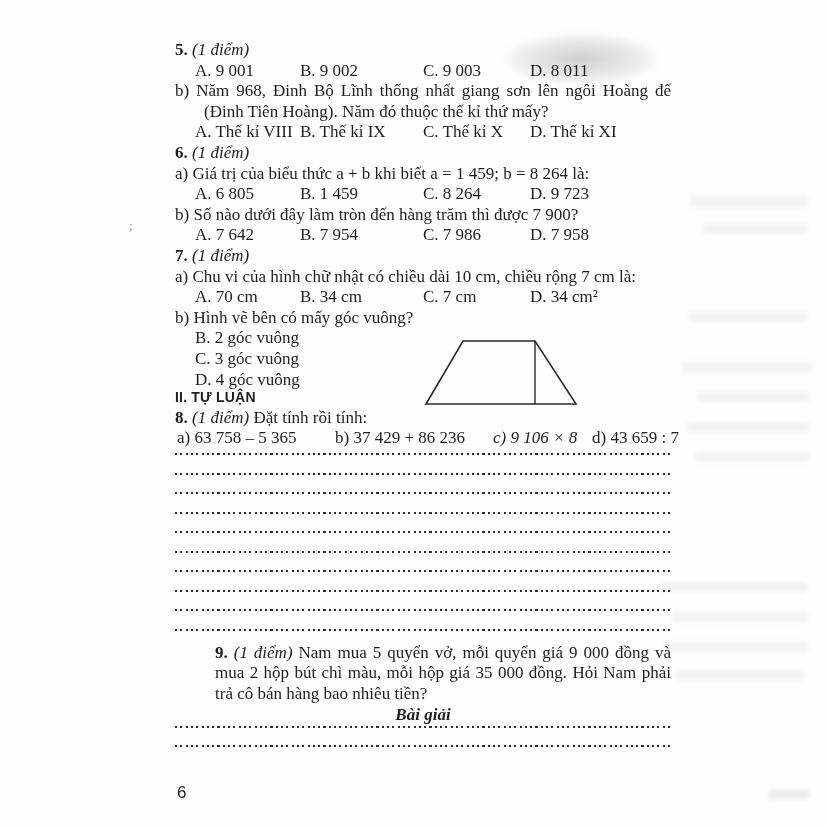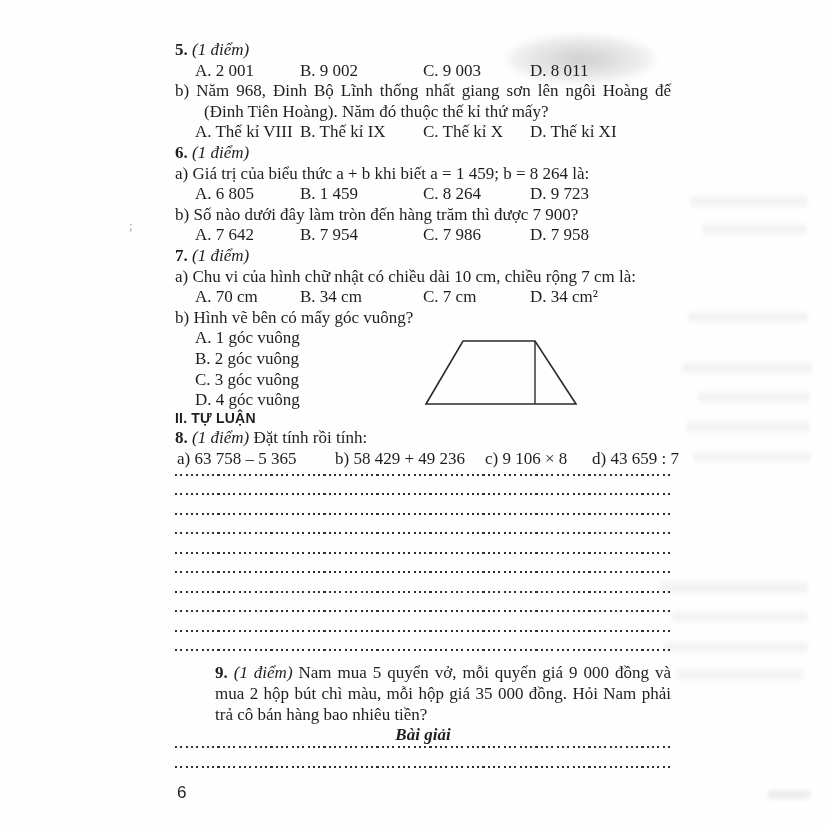--- a/index.html
+++ b/index.html
@@ -23,21 +23,21 @@
   .optrow{position:relative;height:20.6px;}
   .optrow .opt{position:absolute;top:0;white-space:nowrap;}
   .opt.colA{left:20px;} .opt.colB{left:125px;} .opt.colC{left:248px;} .opt.colD{left:355px;}
   .stackopt{padding-left:20px;white-space:nowrap;}
   .section-head{
     font-family:"Liberation Sans","DejaVu Sans",sans-serif;
     font-weight:bold;font-size:14px;margin-top:-3px;letter-spacing:.2px;
   }
   .q8row{position:relative;height:20.6px;}
   .q8row .ex{position:absolute;top:0;white-space:nowrap;}
-  .ex.col1{left:2px;} .ex.col2{left:160px;} .ex.col3{left:310px;} .ex.col4{left:417px;}
+  .ex.col1{left:2px;} .ex.col2{left:160px;} .ex.col3{left:318px;font-style:italic;} .ex.col4{left:417px;}
   .dots{margin-top:-12px;}
   .dots2{margin-top:-16px;}
   .dotline{
     height:19.5px;
     background-image:repeating-linear-gradient(to right,#2e2e2e 0 2.1px,transparent 2.1px 5.3px);
     background-size:100% 2.2px;background-repeat:no-repeat;background-position:left bottom 1px;
   }
   .q9para{margin-top:11px;text-align:justify;margin-left:40px;}
   .solution-head{font-weight:bold;font-style:italic;text-align:center;}
   .figure{position:absolute;left:423px;top:338px;}
@@ -74,21 +74,21 @@
   <div class="ghost" style="left:676px;top:670px;width:128px;height:10px;"></div>
   <div class="ghost" style="left:768px;top:790px;width:42px;height:9px;opacity:.14;"></div>
 
   <div class="content">
 
     <div class="qhead">
       <span class="qnum">5.</span>
       <span class="pts">(1 điểm)</span>
     </div>
     <div class="optrow">
-      <span class="opt colA">A. 2 001</span>
+      <span class="opt colA">A. 9 001</span>
       <span class="opt colB">B. 9 002</span>
       <span class="opt colC">C. 9 003</span>
       <span class="opt colD">D. 8 011</span>
     </div>
     <div class="para hang">
       <span>b)</span>
       <span>Năm 968, Đinh Bộ Lĩnh thống nhất giang sơn lên ngôi Hoàng đế (Đinh Tiên Hoàng). Năm đó thuộc thế kỉ thứ mấy?</span>
     </div>
     <div class="optrow">
       <span class="opt colA">A. Thế kỉ VIII</span>
@@ -133,35 +133,34 @@
     <div class="optrow">
       <span class="opt colA">A. 70 cm</span>
       <span class="opt colB">B. 34 cm</span>
       <span class="opt colC">C. 7 cm</span>
       <span class="opt colD">D. 34 cm²</span>
     </div>
     <div class="item">
       <span>b)</span>
       <span>Hình vẽ bên có mấy góc vuông?</span>
     </div>
-    <div class="stackopt">A. 1 góc vuông</div>
     <div class="stackopt">B. 2 góc vuông</div>
     <div class="stackopt">C. 3 góc vuông</div>
     <div class="stackopt">D. 4 góc vuông</div>
 
     <div class="section-head">II. TỰ LUẬN</div>
 
     <div class="qhead">
       <span class="qnum">8.</span>
       <span class="pts">(1 điểm)</span>
       <span>Đặt tính rồi tính:</span>
     </div>
     <div class="q8row">
       <span class="ex col1">a) 63 758 – 5 365</span>
-      <span class="ex col2">b) 58 429 + 49 236</span>
+      <span class="ex col2">b) 37 429 + 86 236</span>
       <span class="ex col3">c) 9 106 × 8</span>
       <span class="ex col4">d) 43 659 : 7</span>
     </div>
     <div class="dots">
         <div class="dotline"></div>
         <div class="dotline"></div>
         <div class="dotline"></div>
         <div class="dotline"></div>
         <div class="dotline"></div>
         <div class="dotline"></div>

